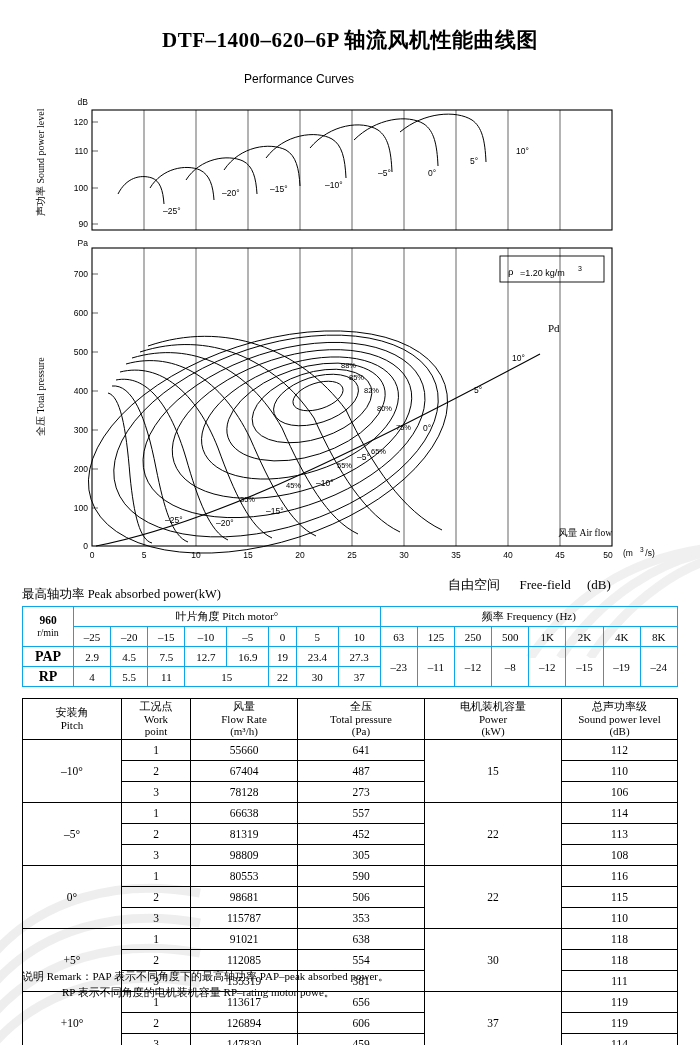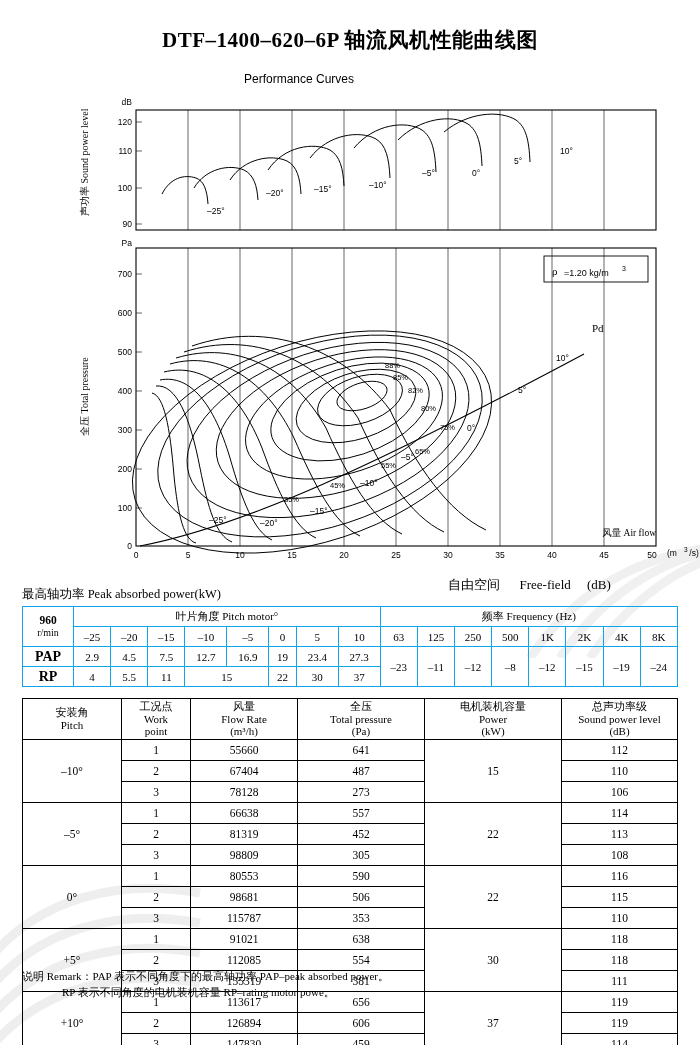--- a/index.html
+++ b/index.html
@@ -16,21 +16,21 @@
 
   .title{
     position:absolute;left:0;top:18px;width:700px;text-align:center;
     font-size:21px;font-weight:bold;letter-spacing:.5px;
     font-family:"Liberation Serif", serif;
   }
   .subtitle{
     position:absolute;left:0;top:64px;width:598px;text-align:center;
     font-size:12px;font-family:"Liberation Sans", sans-serif;
   }
-  .chart-wrap{position:absolute;left:0;top:88px;width:600px;height:475px;padding-left:44px;}
+  .chart-wrap{position:absolute;left:0;top:88px;width:600px;height:475px;}
   .chart-wrap svg{display:block;}
 
   .mid-label-left{
     position:absolute;left:22px;top:578px;font-size:12.5px;
   }
   .mid-label-right{
     position:absolute;left:448px;top:568px;font-size:13px;
   }
 
   table{border-collapse:collapse;}

